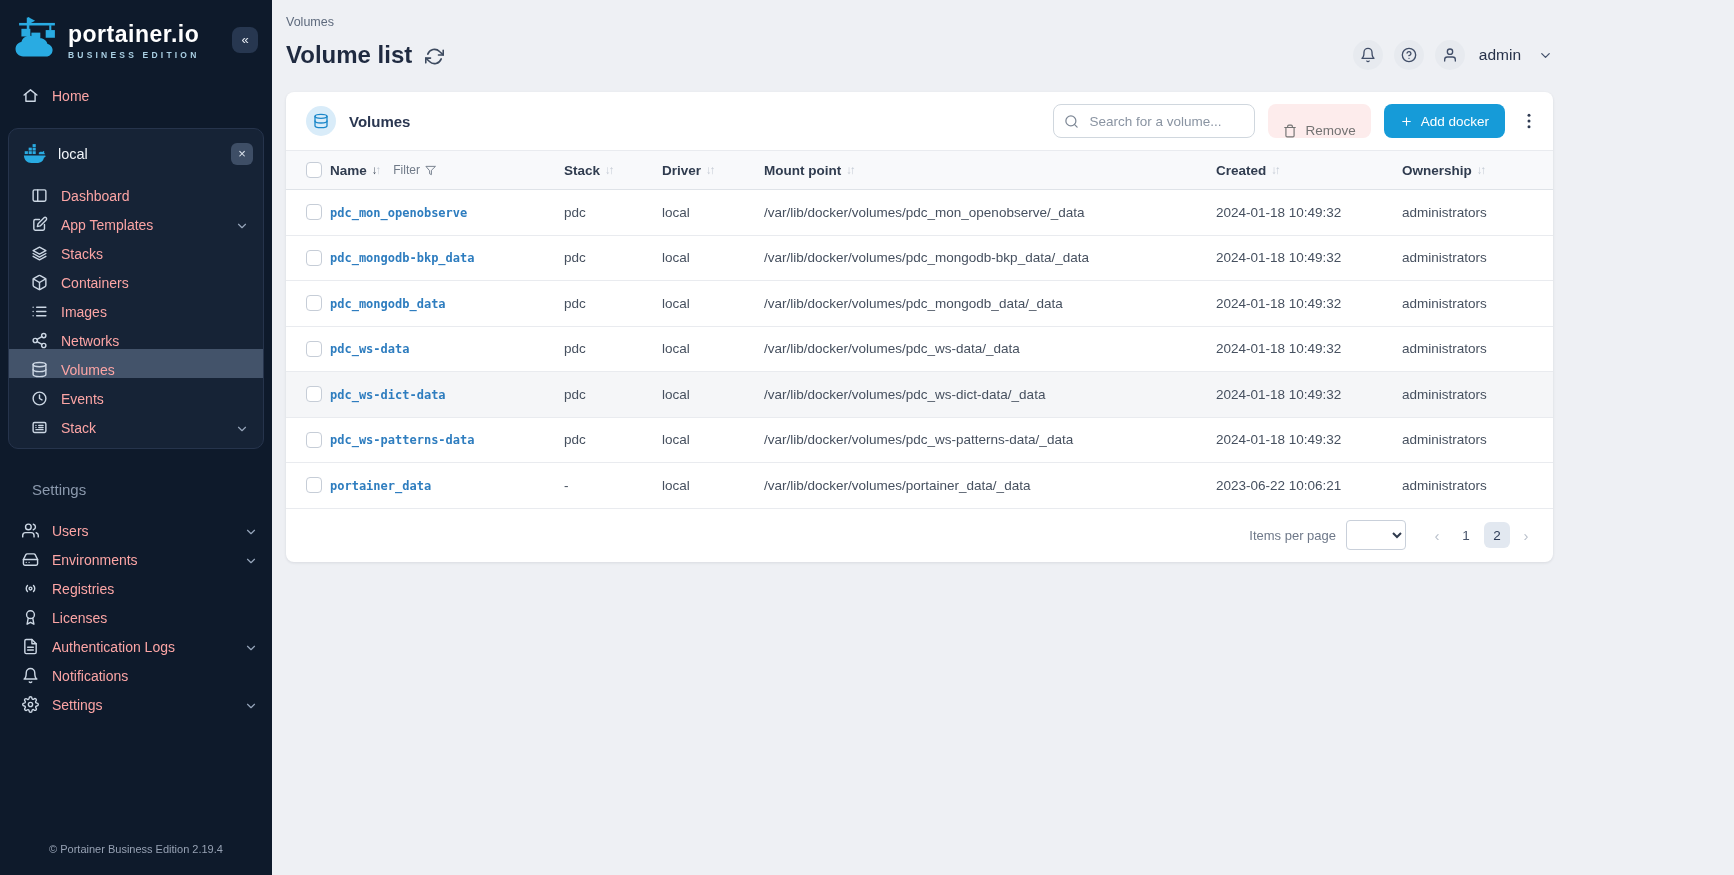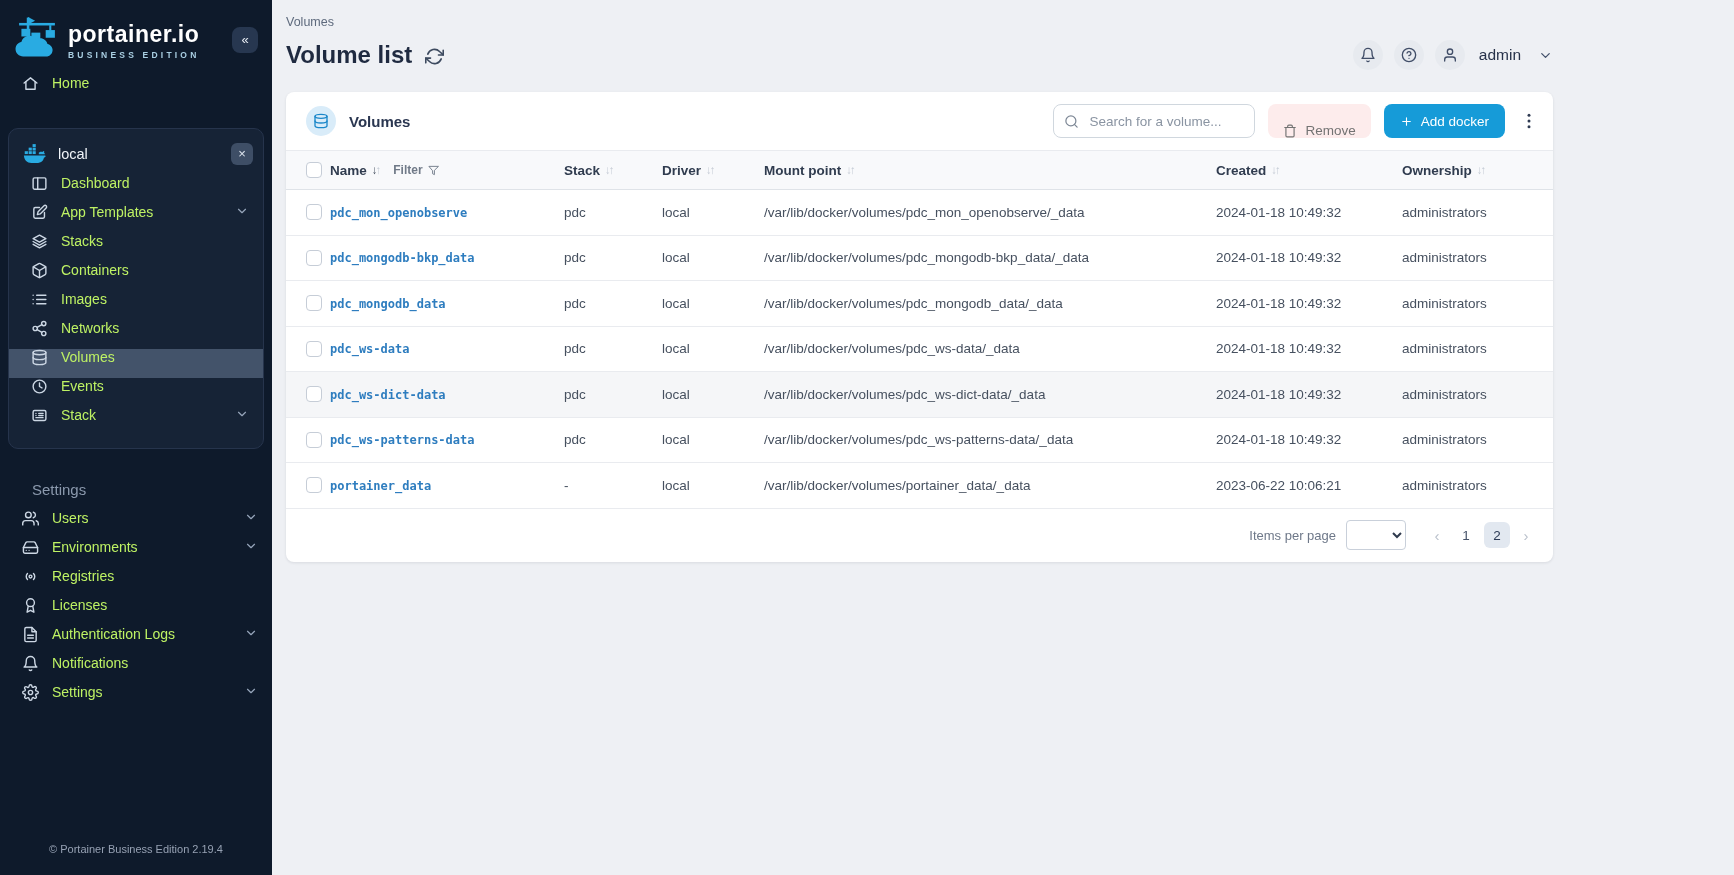--- a/index.html
+++ b/index.html
@@ -22,22 +22,22 @@
   .logo-icon { width:46px; height:46px; color:#29abe2; flex-shrink:0; }
   .brand-box { padding-top:6px; }
   .brand { font-size:23px; font-weight:bold; color:#ffffff; line-height:1; letter-spacing:.5px; }
   .edition { font-size:8.5px; letter-spacing:3.2px; color:#a9cee2; margin-top:4px; font-weight:bold; }
   .collapse-btn {
     margin-left:auto; width:26px; height:26px; background:#273750; border-radius:8px;
     color:#e8edf4; display:flex; align-items:center; justify-content:center;
     font-size:13px; cursor:pointer; margin-top:3px;
   }
   .side-item {
-    display:flex; align-items:flex-start; gap:13px; height:29px;
-    padding:0 14px 0 22px; font-size:14px; color:#bef264; cursor:pointer;
+    display:flex; align-items:flex-end; gap:13px; height:29px;
+    padding:0 14px 0 22px; font-size:14px; color:#fca5a5; cursor:pointer;
   }
   .side-item .icn { width:17px; height:17px; color:#ccd7e4; flex-shrink:0; }
   .side-item .chev { margin-left:auto; width:14px; height:14px; color:#96a5ba; }
   .home-item { margin-top:14px; }
   .env-block {
     margin:24px 8px 0 8px; background:#162336; border:1px solid #26344c;
     border-radius:10px; padding:4px 0 12px 0;
   }
   .env-head { display:flex; align-items:center; gap:12px; padding:9px 10px 10px 14px; }
   .env-icon { width:23px; height:23px; color:#29abe2; flex-shrink:0; }
@@ -103,21 +103,21 @@
     font-size:13.5px; color:#303c4f; font-weight:bold;
   }
   .tbl-row { height:45.5px; border-bottom:1px solid #e9ebef; font-size:13.5px; color:#46505f; }
   .tbl-row.hl { background:#f5f6f8; }
   .cell-check { padding-left:20px; }
   .checkbox { width:16px; height:16px; border:1px solid #c6cdd7; border-radius:4px; background:#fff; cursor:pointer; }
   .th { display:flex; align-items:center; cursor:pointer; }
   .sort { display:inline-flex; margin-left:5px; font-size:11.5px; letter-spacing:-2px; font-weight:normal; }
   .sort .s-idle { color:#c3cad4; }
   .sort .s-on { color:#414c5c; }
-  .filter-group { display:inline-flex; align-items:center; gap:5px; margin-left:14px; color:#707a88; font-size:12px; font-weight:bold; cursor:pointer; }
+  .filter-group { display:inline-flex; align-items:center; gap:5px; margin-left:14px; color:#707a88; font-size:12px; font-weight:normal; cursor:pointer; }
   .filter-group .ic { width:11px; height:11px; }
   .name-link {
     font-family:"DejaVu Sans Mono", monospace; font-size:12px; font-weight:bold;
     color:#2e7dbf; text-decoration:none; cursor:pointer;
   }
 
   
   .tbl-foot { height:53px; display:flex; align-items:center; justify-content:flex-end; padding-right:16px; }
   .ipp-label { font-size:13px; color:#6e7889; }
   .ipp-select {

